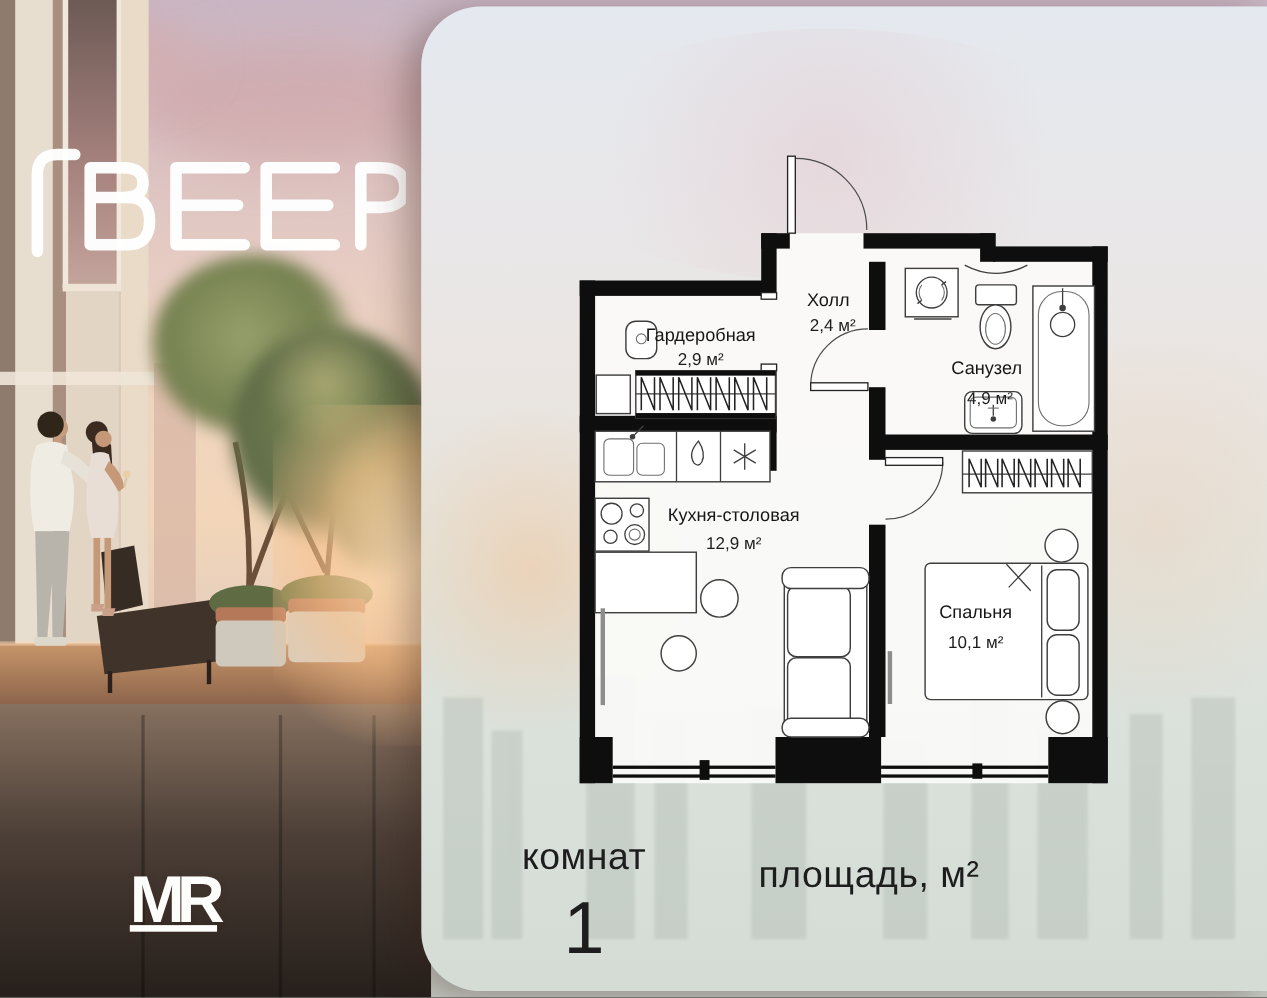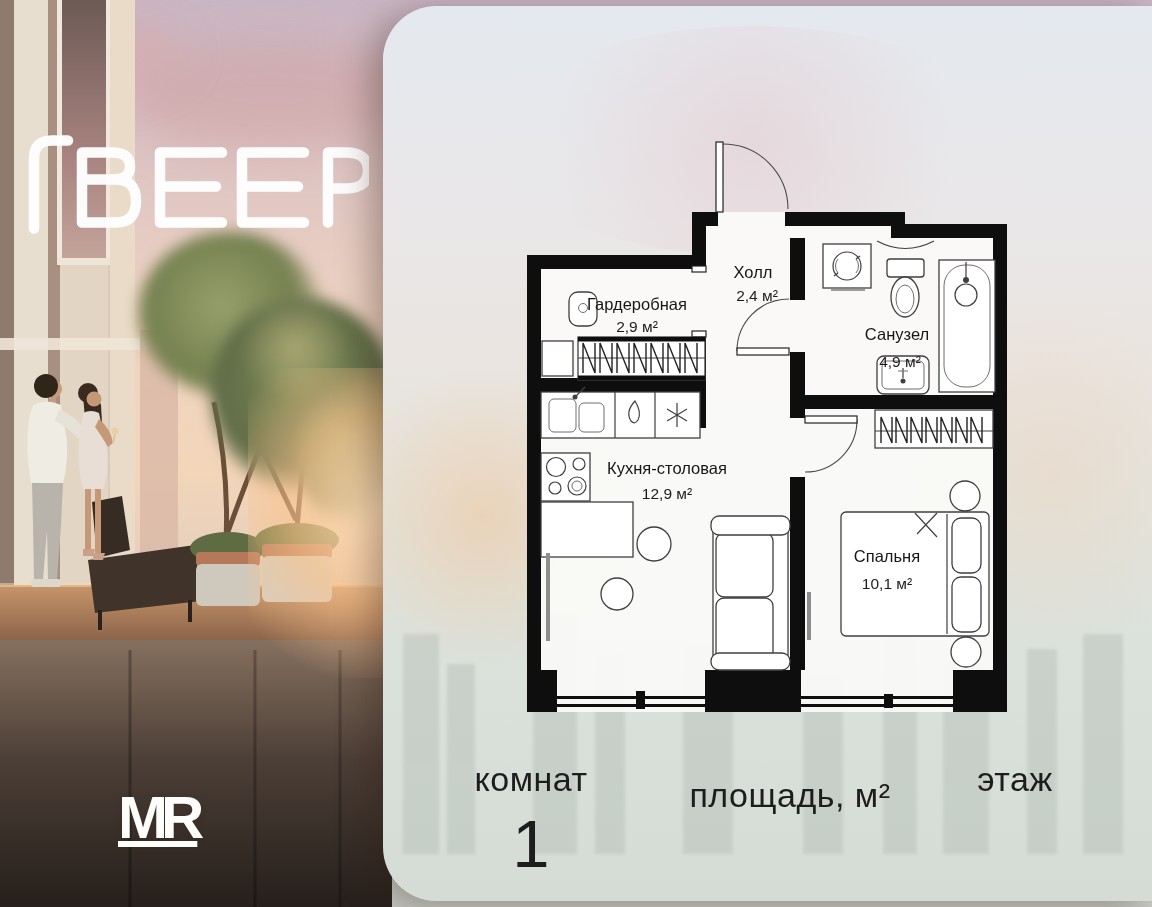--- a/index.html
+++ b/index.html
@@ -368,16 +368,15 @@
   </svg>
 
   <div class="spec spec-rooms">
     <div class="lbl">комнат</div>
     <div class="val">1</div>
   </div>
   <div class="spec spec-area">
     <div class="lbl">площадь, м²</div>
   </div>
   <div class="spec spec-floor">
-    <div class="lbl">этаж</div>
   </div>
 
 </div>
 
 </body></html>

